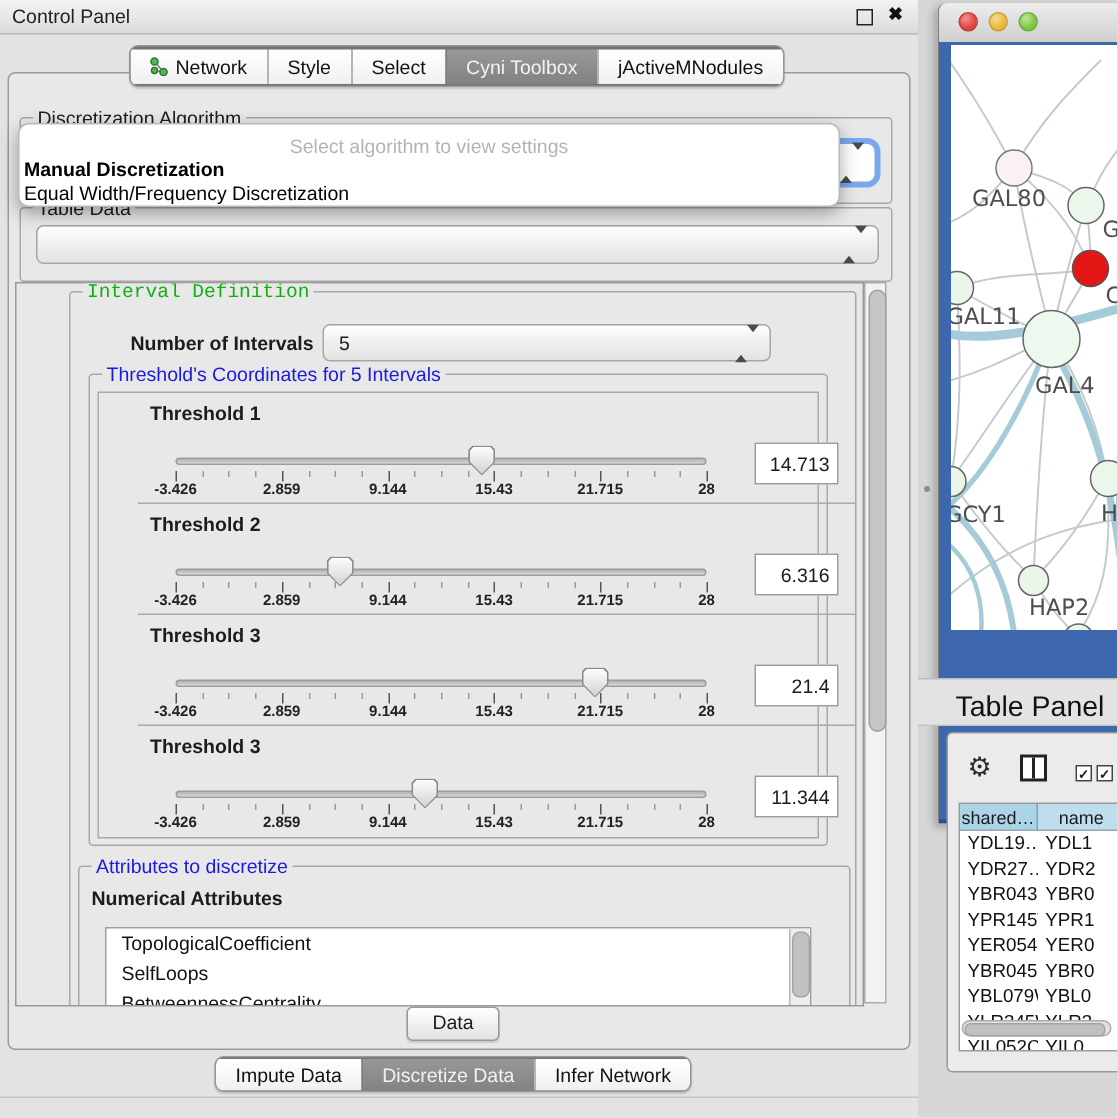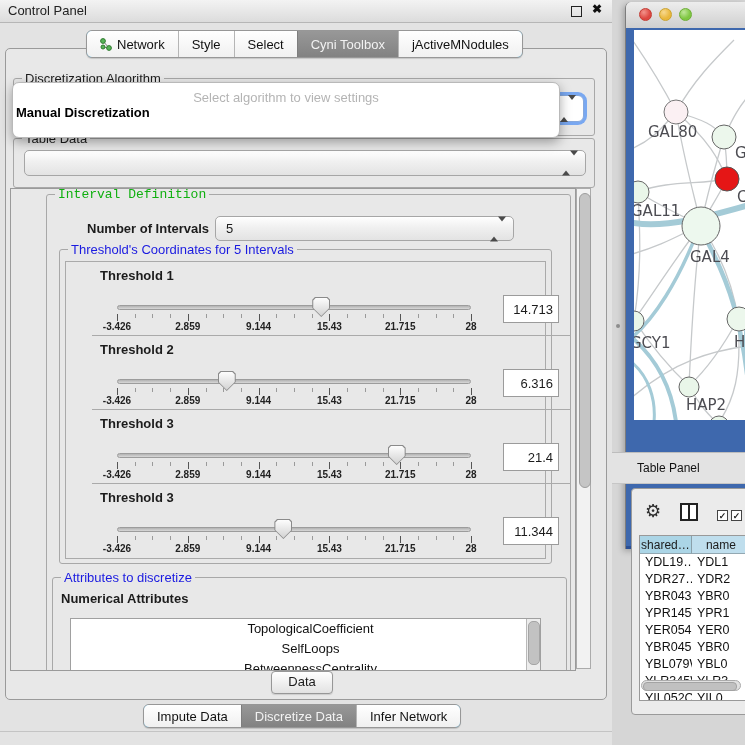--- a/index.html
+++ b/index.html
@@ -8,22 +8,22 @@
   
   #control-panel{position:absolute;left:0;top:0;width:612px;height:745px;background:#e3e3e3;}
   #cp-titlebar{position:absolute;left:0;top:0;width:612px;height:22px;
     background:linear-gradient(#f3f3f3,#dcdcdc);border-bottom:1px solid #b6b6b6;}
   #cp-title{position:absolute;left:8px;top:3px;font-size:13px;color:#222;}
   #float-btn{position:absolute;right:30px;top:6px;width:9px;height:9px;border:1.5px solid #222;background:transparent;}
   #close-btn{position:absolute;right:10px;top:2px;font-size:12px;font-weight:bold;color:#111;}
   #cp-body{position:absolute;left:5px;top:48px;width:600px;height:650px;background:#e8e8e8;
     border:1px solid #9a9a9a;border-radius:5px;}
   
-  .segbar{position:absolute;display:flex;background:#7dd3fc;border:1px solid #979797;
-    border-radius:6px;overflow:hidden;box-shadow:0 1px 1px rgba(0,0,0,0.15);z-index:20;}
+  .segbar{position:absolute;display:flex;background:#737373;border:1px solid #979797;
+    border-radius:6px;overflow:hidden;box-shadow:0 1px 1px rgba(0,0,0,0.15);z-index:20;align-items:center;}
   .seg{display:flex;align-items:center;gap:5px;padding:4px 13px;font-size:13px;color:#111;
     border-left:1px solid #b5b5b5;background:linear-gradient(#ffffff,#f0f0f0);white-space:nowrap;}
   .seg:first-child{border-left:none;}
   .seg.selected{background:linear-gradient(#989898,#828282);color:#f2f2f2;border-left-color:#7e7e7e;}
   #top-tabs{left:86px;top:30px;height:26px;}
   #bottom-tabs{left:143px;top:704px;height:22px;}
   #bottom-tabs .seg{padding:3px 13px;}
   #cp-bottom-line{position:absolute;left:0;top:731px;width:612px;height:1px;background:#c4c4c4;}
   
   .groupbox{position:absolute;border:1px solid #a8a8a8;border-radius:3px;}
@@ -68,21 +68,21 @@
   .thumb-inner{position:absolute;left:1px;top:1px;width:16px;height:18px;
     clip-path:polygon(15% 0,85% 0,100% 14%,100% 55%,50% 100%,0 55%,0 14%);
     background:linear-gradient(#fdfdfd,#d2d2d2);}
   .ticks{position:absolute;left:25px;top:52px;width:354px;height:8px;}
   .tick{position:absolute;top:0;width:1px;height:4px;background:#9a9a9a;}
   .tick.major{height:7px;background:#555;}
   .tick-labels{position:absolute;left:25px;top:59px;width:354px;height:12px;text-decoration:underline;}
   .tick-label{position:absolute;transform:translateX(-50%);font-size:10px;font-weight:bold;color:#222;white-space:nowrap;}
   .value-box{position:absolute;right:12px;top:33px;width:56px;height:28px;background:#fff;
     border:1px solid #9b9b9b;font-size:13px;text-align:right;line-height:28px;padding-right:5px;box-sizing:border-box;}
-  #attr-group{left:5px;top:382px;width:513px;height:140px;text-align:center;}
+  #attr-group{left:5px;top:382px;width:513px;height:140px;}
   #attr-heading{position:absolute;left:8px;top:13px;font-size:13px;font-weight:bold;}
   #attr-list{position:absolute;left:17px;top:40px;width:471px;height:95px;background:#fff;
     border:1px solid #a0a0a0;box-sizing:border-box;overflow:hidden;}
   .list-item{padding-left:10px;padding-top:2px;height:18px;font-size:13px;color:#111;white-space:nowrap;}
   #list-scrollbar{position:absolute;right:0;top:0;bottom:0;width:13px;background:#ededed;border-left:1px solid #b9b9b9;}
   #list-thumb{position:absolute;left:1px;top:2px;width:10px;height:42px;background:#c2c2c2;
     border:1px solid #a5a5a5;border-radius:5px;}
   #apply-btn{position:absolute;left:271px;top:671px;width:60px;height:21px;border:1px solid #979797;
     border-radius:4px;background:linear-gradient(#ffffff,#e2e2e2);font-size:13px;text-align:center;
     line-height:20px;box-shadow:0 1px 1px rgba(0,0,0,0.12);}
@@ -98,21 +98,21 @@
   #light-yellow{left:33px;background:radial-gradient(circle at 35% 30%,#f8d98e,#e9b73c 60%);border:1px solid #caa32f;}
   #light-green{left:53px;background:radial-gradient(circle at 35% 30%,#c0e79a,#7fc742 60%);border:1px solid #6dad36;}
   #net-blue{position:absolute;left:0;top:26px;right:0;bottom:0;background:#3e68ad;
     border-bottom:3px solid #2b4f94;box-sizing:border-box;}
   #net-canvas{position:absolute;left:8px;top:2px;width:112px;height:390px;background:#fff;overflow:hidden;}
   #net-canvas svg{display:block;}
   .net-label{font-family:"DejaVu Sans",sans-serif;font-size:15px;fill:#4c4c52;}
   
   #tp-header{position:absolute;left:612px;top:452px;width:133px;height:30px;background:#e3e3e3;
     border-top:1px solid #bdbdbd;border-bottom:1px solid #c6c6c6;}
-  #tp-title{position:absolute;left:25px;top:8px;font-size:12px;color:#111;}
+  #tp-title{position:absolute;left:25px;top:8px;font-size:19px;color:#111;}
   #tp-body{position:absolute;left:631px;top:488px;width:122px;height:227px;background:#ebebeb;
     border:1px solid #9a9a9a;border-radius:4px;box-sizing:border-box;}
   #gear-icon{position:absolute;left:13px;top:11px;font-size:18px;color:#2e2e2e;}
   #split-icon{position:absolute;left:48px;top:14px;width:18px;height:18px;border:2px solid #222;
     background:#fff;box-sizing:border-box;}
   #split-icon:after{content:"";position:absolute;left:6px;top:0;width:2px;height:14px;background:#222;}
   .cbx{position:absolute;top:21px;width:11px;height:11px;border:1.5px solid #444;background:#fff;
     font-size:9px;line-height:10px;text-align:center;color:#222;font-weight:bold;box-sizing:border-box;}
   #cbx1{left:85px;} #cbx2{left:99px;}
   #tp-table{position:absolute;left:7px;top:46px;width:113px;height:166px;background:#fff;
@@ -171,20 +171,21 @@
 
     <div class="groupbox" style="left:13px;top:78px;width:580px;height:56px;">
       <span class="group-title">Discretization Algorithm</span>
     </div>
     <div id="focus-combo">
       <span class="combo-arrows"><span class="arr-up"></span><span class="arr-dn"></span></span>
     </div>
     <div id="algo-popup">
       <div id="popup-hint">Select algorithm to view settings</div>
     <div class="popup-item" style="top: 22px; font-weight: bold;">Manual Discretization</div>
+        <div class="popup-item" style="top: 38px; font-weight: normal;">Equal Width/Frequency Discretization</div>
       </div>
 
     <div class="groupbox" style="left:13px;top:138px;width:580px;height:48px;">
       <span class="group-title">Table Data</span>
     </div>
     <div class="combo" style="left:24px;top:150px;width:562px;height:26px;z-index:15;">
       <span class="combo-arrows"><span class="arr-up"></span><span class="arr-dn"></span></span>
     </div>
 
     <div id="settings-viewport">

